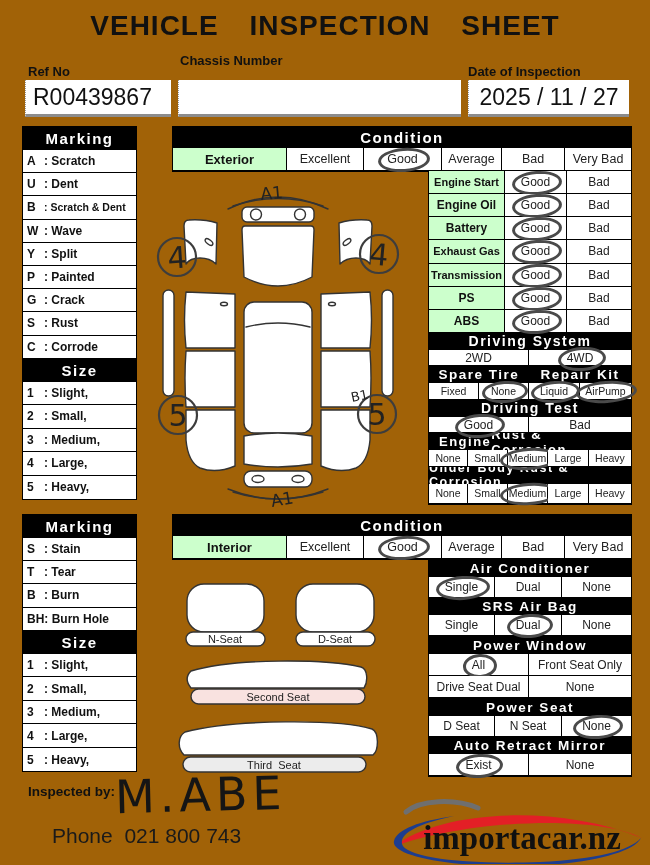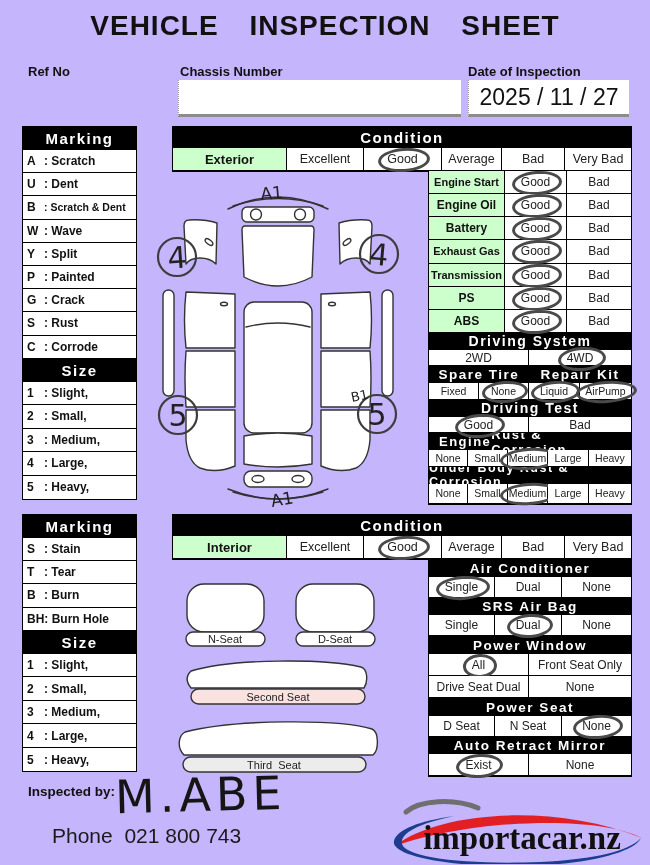--- a/index.html
+++ b/index.html
@@ -1,17 +1,17 @@
 <!DOCTYPE html>
 <html style="--green: #ccffcc; --mark: #4a4a4a;"><head>
 <meta charset="utf-8">
 <style>
   :root{ --green:#ccffcc; --mark:#4a4a4a; }
   html,body{margin:0;padding:0;background:#fff;}
-  #sheet{position:relative;width:650px;height:865px;background:#c4b5fd;overflow:hidden;
+  #sheet{position:relative;width:650px;height:865px;background:#a16207;overflow:hidden;
          font-family:"Liberation Sans","DejaVu Sans",sans-serif;color:#111;}
   .abs{position:absolute;}
   #title{top:10px;left:0;right:0;text-align:center;font-size:28px;font-weight:bold;
          letter-spacing:1px;word-spacing:22px;}
   .flabel{position:absolute;font-size:13px;font-weight:bold;}
   .fbox{position:absolute;top:80px;height:34px;border-left:1px dotted #999;
         border-bottom:3px solid #8c8c8c;display:flex;align-items:center;background:#fff;}
   .fval{font-size:23px;padding-left:7px;white-space:pre;}
   .fval.center{width:100%;text-align:center;padding:0;}
   
@@ -39,21 +39,24 @@
   #phone{left:52px;top:824px;font-size:21px;white-space:pre;color:#1a1a1a;}
 </style>
 </head>
 <body>
 
 <div id="sheet">
 
   <div id="title" class="abs">VEHICLE INSPECTION SHEET</div>
 
   <div class="flabel" style="left:28px;top:64px">Ref No</div>
-  <div class="flabel" style="left:180px;top:64px">Chassis Number</div>
+  <div class="fbox" style="left:25px;width:145px">
+    <span class="fval">R00439867</span>
+  </div>
+  <div class="flabel" style="left:180px;top:53px">Chassis Number</div>
   <div class="fbox" style="left:178px;width:282px">
     <span class="fval"></span>
   </div>
   <div class="flabel" style="left:468px;top:64px">Date of Inspection</div>
   <div class="fbox" style="left:468px;width:160px">
     <span class="fval center">2025 / 11 / 27</span>
   </div>
 
   <div id="legend-ext" class="tbl" style="left:22px;top:126px;width:113px">
       <div class="bhead" style="height: 23px; font-size: 15px;">Marking</div>

